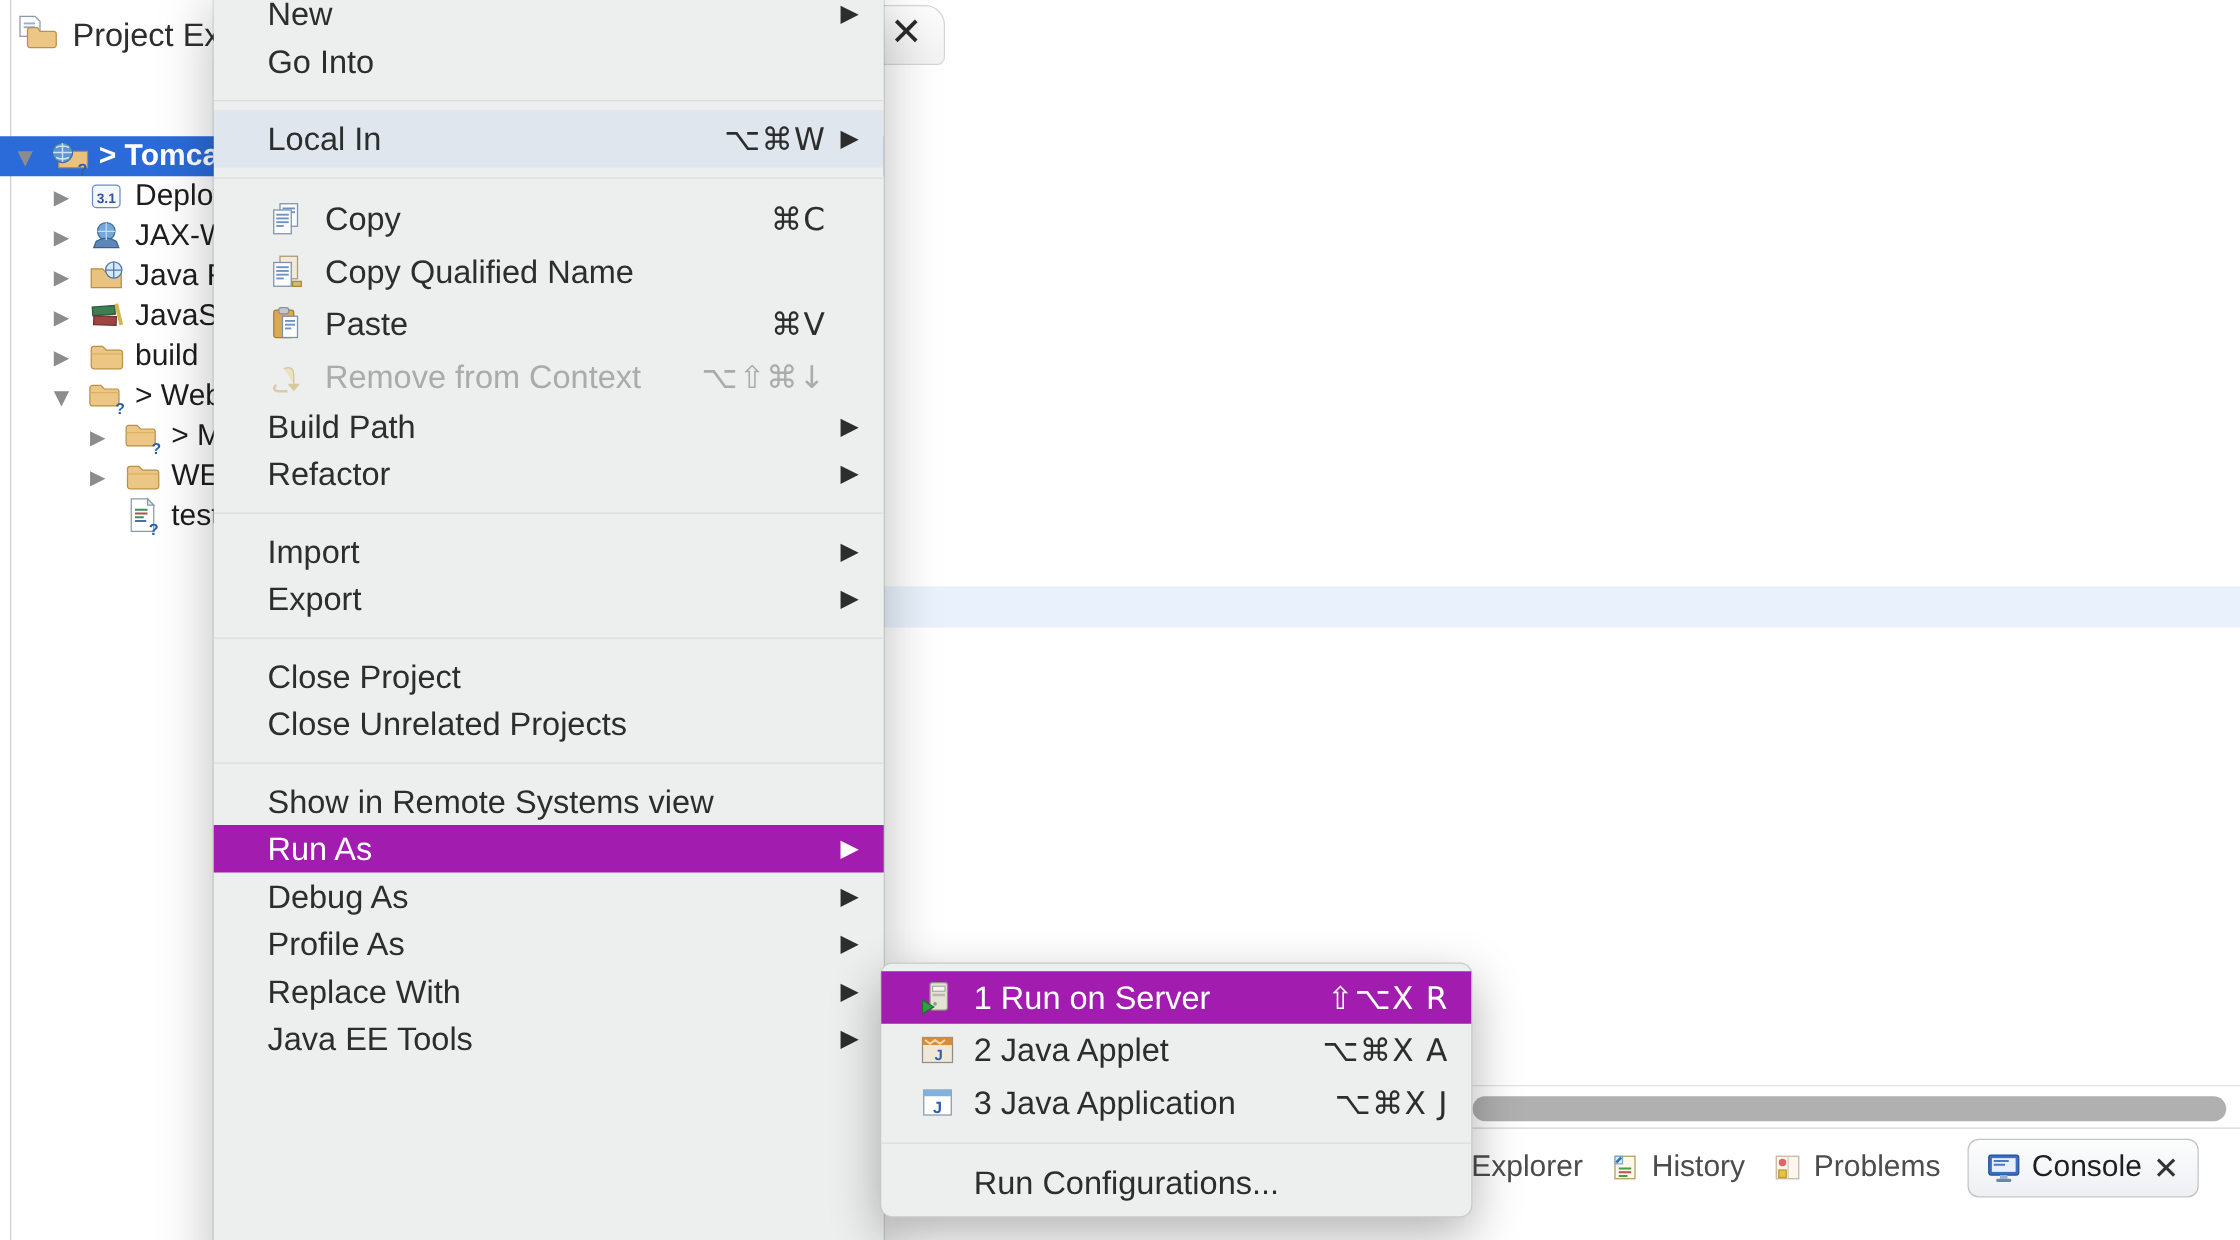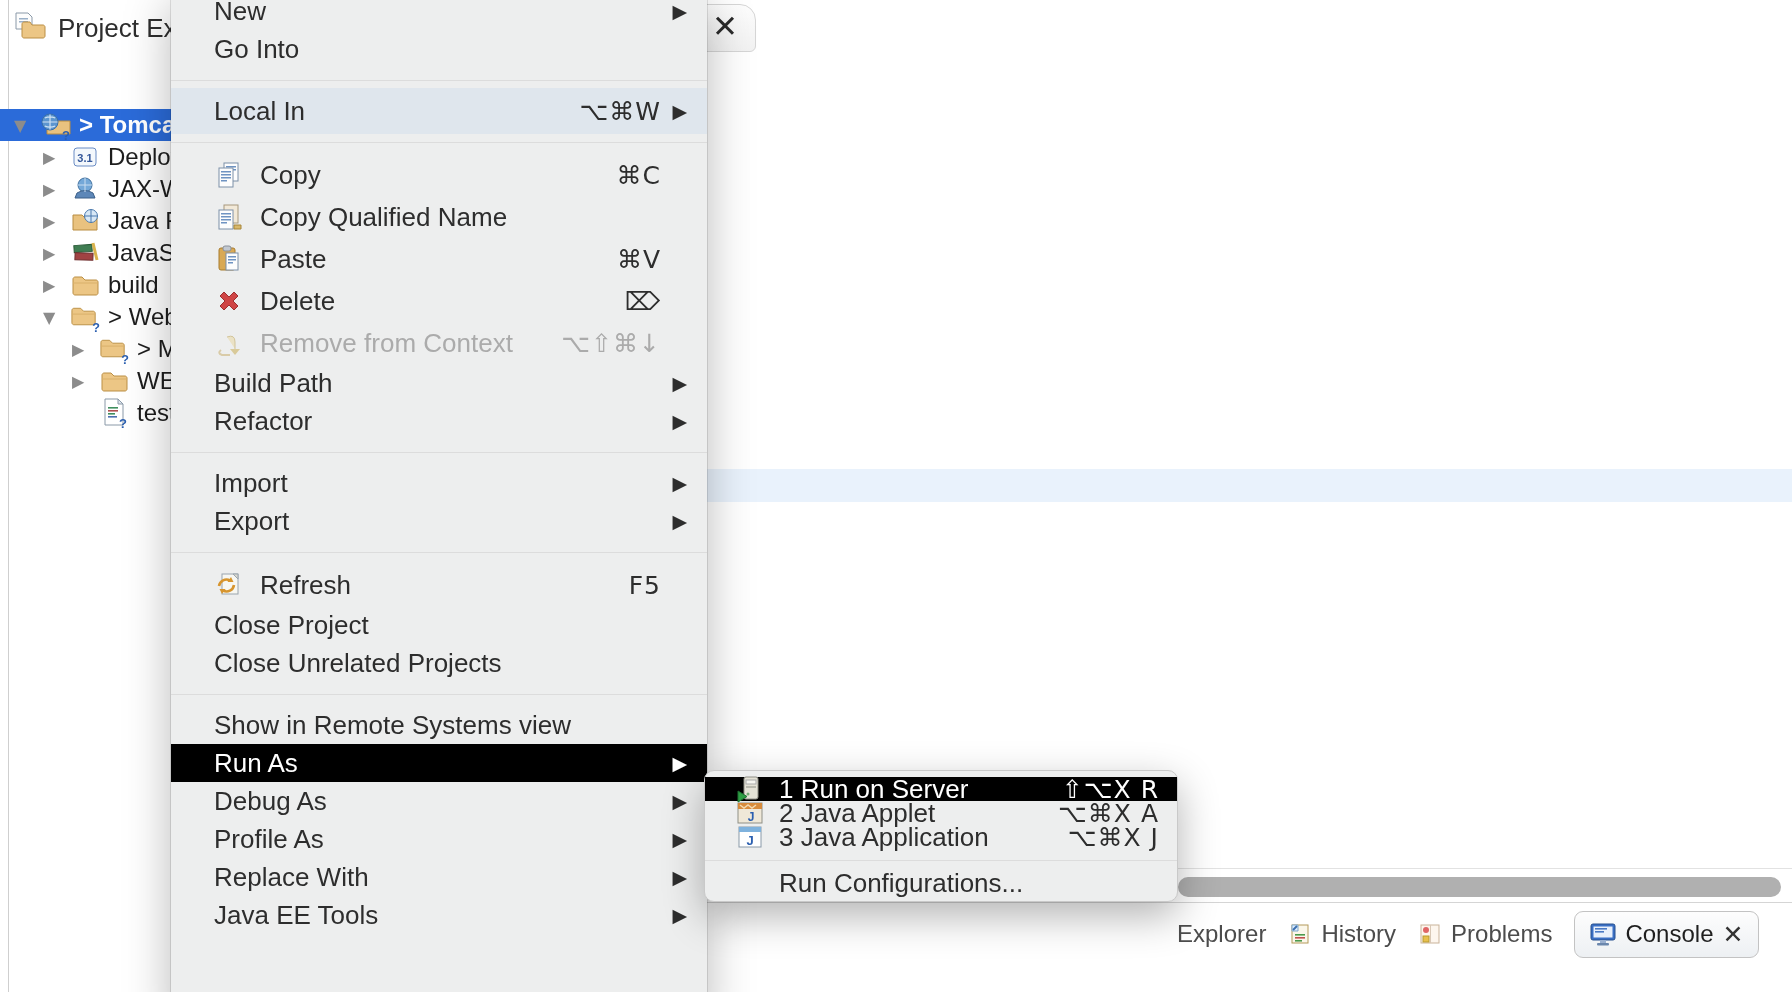--- a/index.html
+++ b/index.html
@@ -50,34 +50,34 @@
   .ctx-menu::before{content:"";position:absolute;left:0;top:96px;width:100%;height:46px;background:rgba(150,190,235,.16)}
   .mi{position:relative;display:flex;align-items:center;height:38px;padding:0 20px 0 43px;box-sizing:border-box;
       font-size:26px;color:#2d2d2d;white-space:nowrap}
   .mi.has-icon{height:42px}
   .mi .ico{display:none;width:30px;height:30px;margin-right:16px;flex:none;align-items:center;justify-content:center}
   .mi.has-icon .ico{display:flex}
   .mi .sc{margin-left:auto;padding-left:30px;font-size:25px;color:#2d2d2d;letter-spacing:1px}
   .mi .sc.empty{padding-left:0}
   .mi .arr{width:26px;text-align:right;font-size:19px;visibility:hidden}
   .mi.has-arrow .arr{visibility:visible}
-  .mi.highlighted{background:#000000;color:#fff}
+  .mi.highlighted{background:#a21caf;color:#fff}
   .mi.highlighted .sc,.mi.highlighted .arr{color:#fff}
   .mi.disabled{color:#ababab}
   .mi.disabled .sc{color:#ababab}
   .mi.disabled .ico{opacity:.55}
   .mi.sep{height:24px;padding:0}
   .mi.sep>*{display:none}
   .mi.sep::after{content:"";position:absolute;left:0;right:0;top:50%;height:1px;background:#dcdcdc}
 
   
   .sub-menu{position:absolute;left:704px;top:770px;width:474px;background:#edeeee;z-index:40;
             border:1px solid #c9c9c9;border-radius:10px;padding:6px 0;box-sizing:border-box;
             box-shadow:0 14px 40px rgba(0,0,0,.30)}
-  .sub-menu .mi{height:24px;padding:0 18px 0 14px}
+  .sub-menu .mi{height:42px;padding:0 18px 0 14px}
   .sub-menu .mi .ico{display:flex;width:30px;height:30px;margin:0 14px 0 16px}
   .sub-menu .mi.no-icon .ico{visibility:hidden}
   .sub-menu .mi .sc{letter-spacing:1px}
   .sub-menu .mi.sep{height:22px;padding:0}
 </style>
 </head>
 <body>
 
 <div class="panel">
   <div class="win-edge"></div>
@@ -367,30 +367,20 @@
           <rect x="12" y="9" width="12" height="17" fill="#fdfdfd" stroke="#7d90a8"></rect>
           <rect x="14" y="12" width="8" height="1.5" fill="#6f93c2"></rect>
           <rect x="14" y="15" width="8" height="1.5" fill="#6f93c2"></rect>
           <rect x="14" y="18" width="5" height="1.5" fill="#6f93c2"></rect>
         </svg>
       </span>
       <span class="lbl">Paste</span>
       <span class="sc glyphs">⌘V</span>
       <span class="arr glyphs">▶</span>
     </div>
-    <div class="mi has-icon" style="--i: 8;">
-      <span class="ico">
-        <svg width="30" height="30" viewBox="0 0 30 30">
-          <path d="M6 10 L10 6 15 11 20 6 24 10 19 15 24 20 20 24 15 19 10 24 6 20 11 15 Z" fill="#cf4545" stroke="#9e2f2f"></path>
-        </svg>
-      </span>
-      <span class="lbl">Delete</span>
-      <span class="sc glyphs">⌦</span>
-      <span class="arr glyphs">▶</span>
-    </div>
     <div class="mi disabled has-icon" style="--i: 9;">
       <span class="ico">
         <svg width="30" height="30" viewBox="0 0 30 30">
           <path d="M7 22 q-4 3 1 5 h8" fill="none" stroke="#c9b070" stroke-width="2"></path>
           <path d="M13 9 q8 -3 8 5 v7" fill="#ead9a5" stroke="#bba155"></path>
           <path d="M21 27 l-5 -6 h10 z" fill="#c9ad55"></path>
         </svg>
       </span>
       <span class="lbl">Remove from Context</span>
       <span class="sc glyphs">⌥⇧⌘↓</span>
@@ -424,35 +414,20 @@
 
       <span class="lbl">Export</span>
       <span class="sc glyphs empty"></span>
       <span class="arr glyphs">▶</span>
     </div>
     <div class="mi sep" style="--i: 15;">
       
       
       
       
-    </div>
-    <div class="mi has-icon" style="--i: 16;">
-      <span class="ico">
-        <svg width="30" height="30" viewBox="0 0 30 30">
-          <rect x="8" y="4" width="16" height="20" fill="#f7f7f2" stroke="#9aa4ad"></rect>
-          <path d="M24 4 v5 l-5 -5 z" fill="#d8d8d0" stroke="#9aa4ad"></path>
-          <path d="M5 16 a7.5 7.5 0 0 1 11 -5.5" fill="none" stroke="#d7952e" stroke-width="2.6"></path>
-          <path d="M17 7 l2.5 5 -6 0 z" fill="#d7952e"></path>
-          <path d="M20 15 a7.5 7.5 0 0 1 -11 5.5" fill="none" stroke="#d7952e" stroke-width="2.6"></path>
-          <path d="M8 24 l-2.5 -5 6 0 z" fill="#d7952e"></path>
-        </svg>
-      </span>
-      <span class="lbl">Refresh</span>
-      <span class="sc glyphs">F5</span>
-      <span class="arr glyphs">▶</span>
     </div>
     <div class="mi" style="--i: 17;">
 
       <span class="lbl">Close Project</span>
       <span class="sc glyphs empty"></span>
       <span class="arr glyphs">▶</span>
     </div>
     <div class="mi" style="--i: 18;">
 
       <span class="lbl">Close Unrelated Projects</span>

